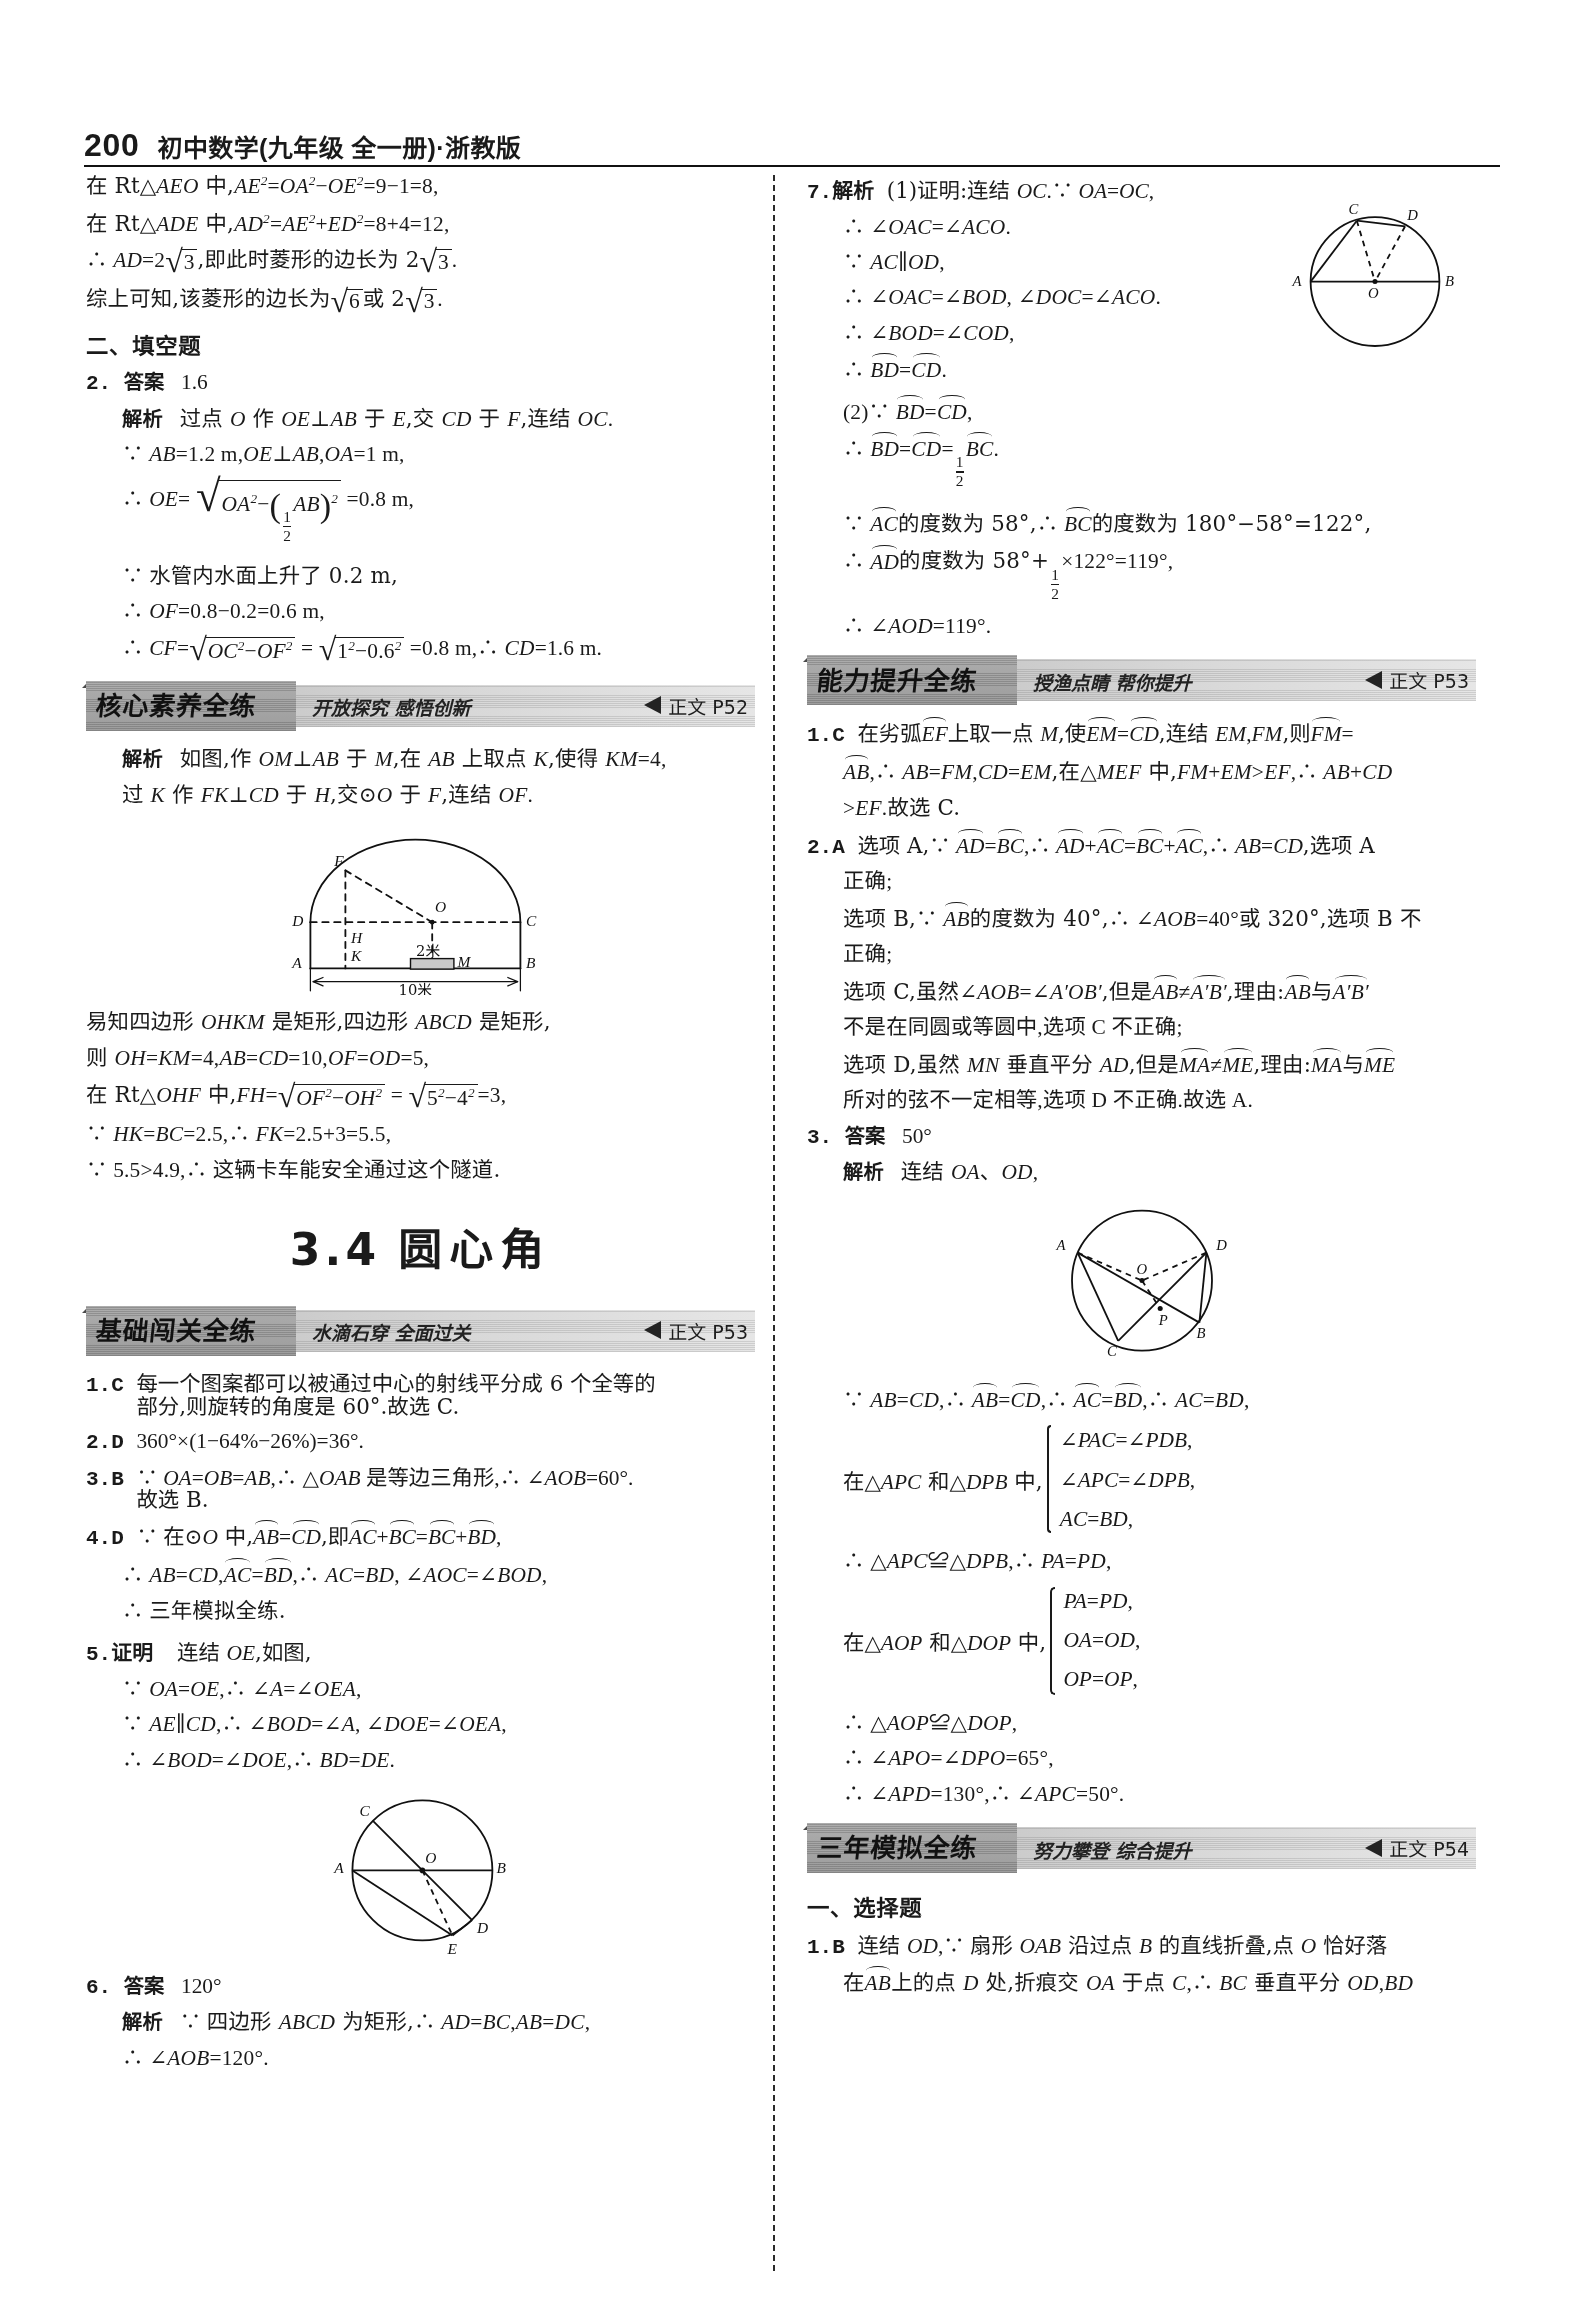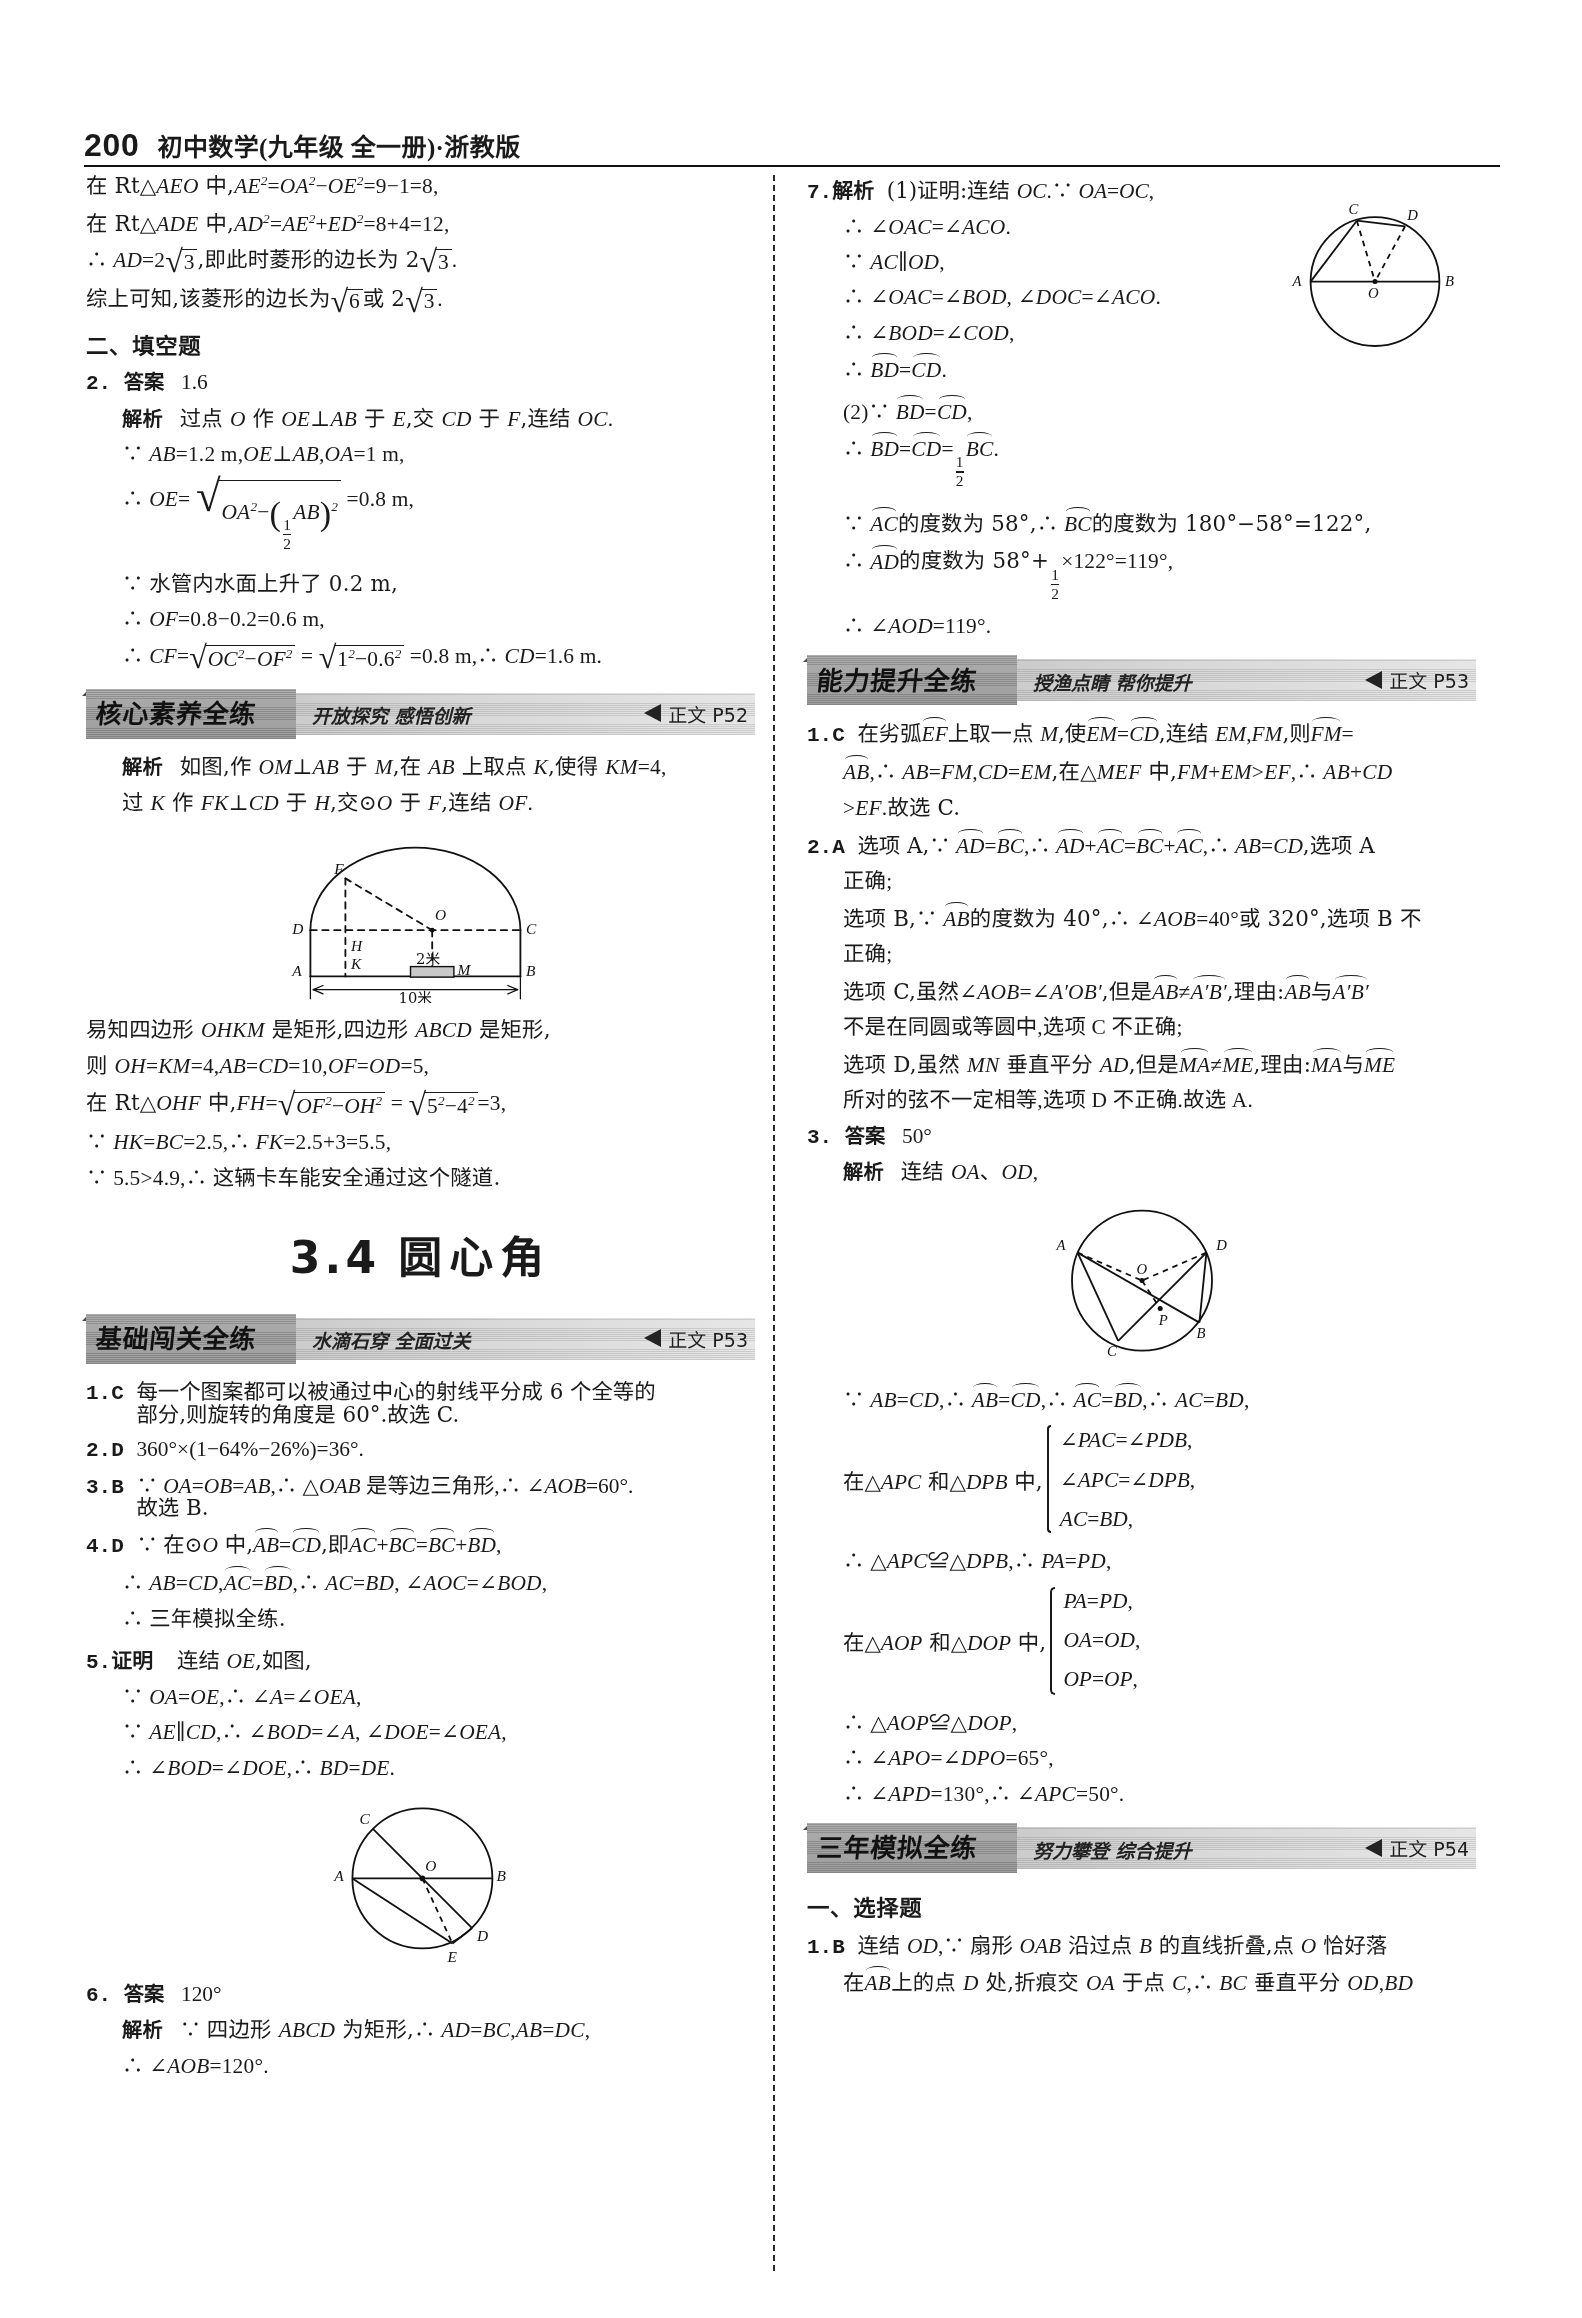--- a/index.html
+++ b/index.html
@@ -7,21 +7,21 @@
     width:1583px;height:2319px;position:relative;
     font-family:"Liberation Serif","DejaVu Serif",serif;
     color:#1a1a1a;
     -webkit-font-smoothing:antialiased;
   }
   .page{position:absolute;inset:0;overflow:hidden;}
 
   
   .pg-header{position:absolute;left:84px;top:112px;width:1402px;height:49px;display:flex;align-items:flex-end;}
   .pg-num{font-family:"Liberation Sans","DejaVu Sans",sans-serif;font-weight:bold;font-size:32px;letter-spacing:0.7px;line-height:1;}
-  .pg-title{font-family:Liberation Serif, serif;font-weight:bold;font-size:25px;margin-left:18px;line-height:1.05;letter-spacing:0.4px;margin-top:32px;}
+  .pg-title{font-family:Liberation Sans, sans-serif;font-weight:bold;font-size:25px;margin-left:18px;line-height:1.05;letter-spacing:0.4px;margin-top:32px;}
   .hdr-rule{position:absolute;left:84px;top:165px;width:1416px;height:2.1px;background:#111;}
 
   
   .col{position:absolute;top:174px;width:669px;}
   .col-left{left:86px;}
   .col-right{left:807px;}
   .divider{position:absolute;left:773px;top:175px;width:0;height:2096px;
            border-left:2.1px dashed #2b2b2b;}
 
   
@@ -143,21 +143,21 @@
       <span class="tag">解析</span>
       <span class="han">过点 </span><i>O</i><span class="han"> 作 </span><i>OE</i>⊥<i>AB</i><span class="han"> 于 </span><i>E</i><span class="han">,交 </span><i>CD</i><span class="han"> 于 </span><i>F</i><span class="han">,连结 </span><i>OC</i>.
     </div>
     <div class="line ind">
       ∵ <i>AB</i>=1.2 m,<i>OE</i>⊥<i>AB</i>,<i>OA</i>=1 m,
     </div>
     <div class="line ind" style="margin-bottom:21px;">
       ∴ <i>OE</i>=
       <span class="sqrt">
           <span class="rad" style="font-size:2.1em;line-height:.72;">√</span>
-          <span class="body" style="padding-top:15px;">
+          <span class="body" style="padding-top:7px;">
         <i>OA</i><sup>2</sup>−<span style="font-size:1.6em;vertical-align:-.18em;">(</span><span class="frac">
               <span class="n">1</span>
               <span class="bar"></span>
               <span class="d">2</span>
             </span><i>AB</i><span style="font-size:1.6em;vertical-align:-.18em;">)</span><sup>2</sup>
       </span>
         </span>
       =0.8 m,
     </div>
     <div class="line ind">

